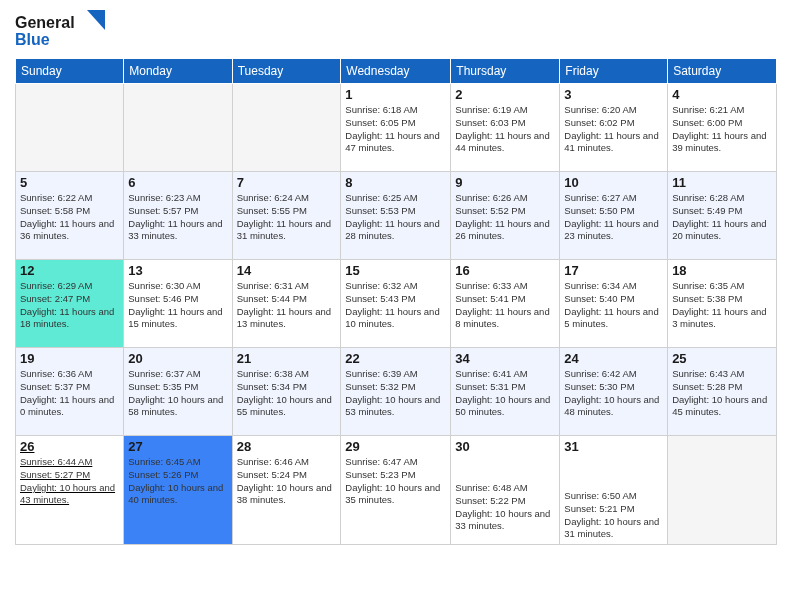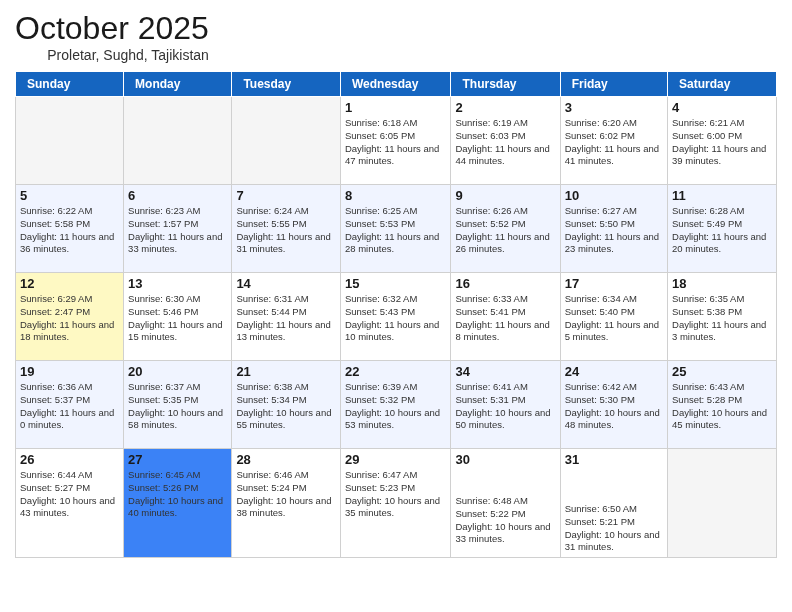--- a/index.html
+++ b/index.html
@@ -39,23 +39,23 @@
     }
     .calendar {
       width: 100%;
       border-collapse: collapse;
       font-size: 10px;
     }
     .calendar th {
       background: #1565c0;
       color: #fff;
       text-align: left;
-      padding: 5px 11px;
+      padding: 5px 5px;
       font-size: 12px;
-      font-weight: bold;
+      font-weight: normal;
       border: 1px solid #fff;
     }
     .calendar td {
       border: 1px solid #d0d0d0;
       vertical-align: top;
       padding: 3px 4px;
       width: 113px;
       height: 88px;
       background: #fff;
     }
@@ -69,24 +69,27 @@
       color: #333;
       font-size: 9.5px;
       line-height: 1.35;
     }
   </style>
 </head>
 <body>
 
 <div class="page">
   <div class="header">
-    <div class="title-block">
-      <div class="month-title">October 2025</div>
-      <div class="location">Proletar, Sughd, Tajikistan</div>
-    </div>
+    <div class="logo">
+        <svg width="90" height="40">
+          <text x="0" y="18" font-size="16" font-weight="bold" font-family="Arial" fill="#1a1a1a">General</text>
+          <text x="0" y="35" font-size="16" font-weight="bold" font-family="Arial" fill="#1565c0">Blue</text>
+          <polygon points="72,0 90,0 90,20" fill="#1565c0"></polygon>
+        </svg>
+      </div>
   </div>
 
   <table class="calendar">
     <thead>
       <tr>
         <th>Sunday</th>
         <th>Monday</th>
         <th>Tuesday</th>
         <th>Wednesday</th>
         <th>Thursday</th>
@@ -127,21 +130,21 @@
         <tr>
           <td style="background: rgb(240, 244, 255);">
             <div class="day-number">5</div>
             <div class="day-info" style="white-space: pre-line;">Sunrise: 6:22 AM
 Sunset: 5:58 PM
 Daylight: 11 hours and 36 minutes.</div>
           </td>
           <td style="background: rgb(240, 244, 255);">
             <div class="day-number">6</div>
             <div class="day-info" style="white-space: pre-line;">Sunrise: 6:23 AM
-Sunset: 1:57 PM
+Sunset: 5:57 PM
 Daylight: 11 hours and 33 minutes.</div>
           </td>
           <td style="background: rgb(240, 244, 255);">
             <div class="day-number">7</div>
             <div class="day-info" style="white-space: pre-line;">Sunrise: 6:24 AM
 Sunset: 5:55 PM
 Daylight: 11 hours and 31 minutes.</div>
           </td>
           <td style="background: rgb(240, 244, 255);">
             <div class="day-number">8</div>
@@ -162,21 +165,21 @@
 Daylight: 11 hours and 23 minutes.</div>
           </td>
           <td style="background: rgb(240, 244, 255);">
             <div class="day-number">11</div>
             <div class="day-info" style="white-space: pre-line;">Sunrise: 6:28 AM
 Sunset: 5:49 PM
 Daylight: 11 hours and 20 minutes.</div>
           </td>
         </tr>
         <tr>
-          <td style="background: #fef9c3;">
+          <td style="background: #5eead4;">
             <div class="day-number">12</div>
             <div class="day-info" style="white-space: pre-line;">Sunrise: 6:29 AM
 Sunset: 2:47 PM
 Daylight: 11 hours and 18 minutes.</div>
           </td>
           <td style="background: rgb(255, 255, 255);">
             <div class="day-number">13</div>
             <div class="day-info" style="white-space: pre-line;">Sunrise: 6:30 AM
 Sunset: 5:46 PM
 Daylight: 11 hours and 15 minutes.</div>
@@ -250,21 +253,21 @@
 Daylight: 10 hours and 48 minutes.</div>
           </td>
           <td style="background: rgb(240, 244, 255);">
             <div class="day-number">25</div>
             <div class="day-info" style="white-space: pre-line;">Sunrise: 6:43 AM
 Sunset: 5:28 PM
 Daylight: 10 hours and 45 minutes.</div>
           </td>
         </tr>
         <tr>
-          <td style="background: rgb(255, 255, 255);">
+          <td style="background: rgb(255, 255, 255); text-decoration: underline;">
             <div class="day-number">26</div>
             <div class="day-info" style="white-space: pre-line;">Sunrise: 6:44 AM
 Sunset: 5:27 PM
 Daylight: 10 hours and 43 minutes.</div>
           </td>
           <td style="background: #3b82f6;">
             <div class="day-number">27</div>
             <div class="day-info" style="white-space: pre-line;">Sunrise: 6:45 AM
 Sunset: 5:26 PM
 Daylight: 10 hours and 40 minutes.</div>

